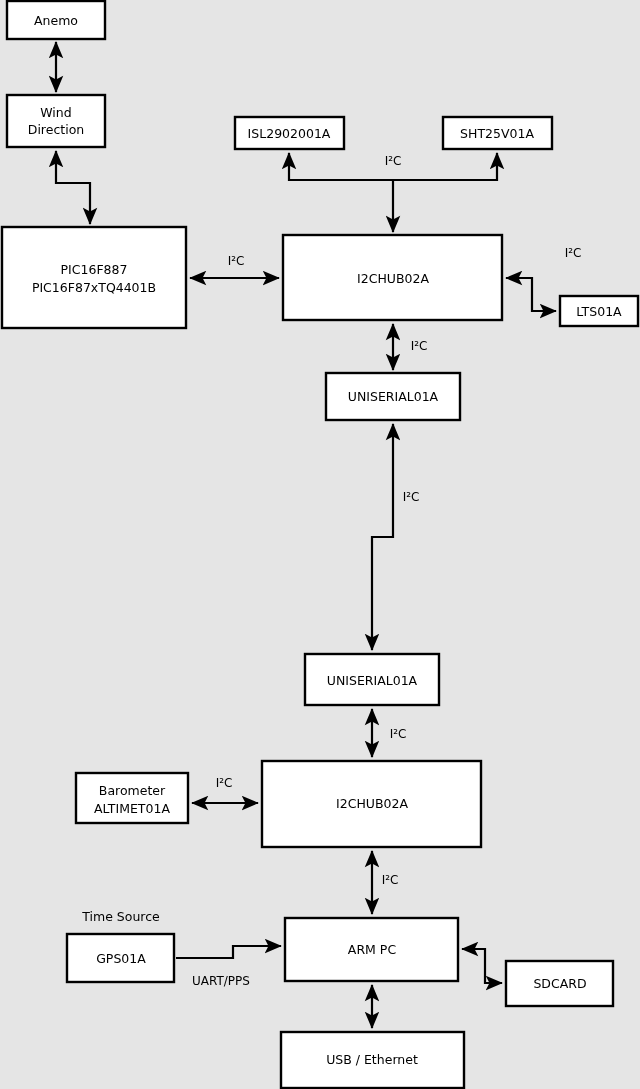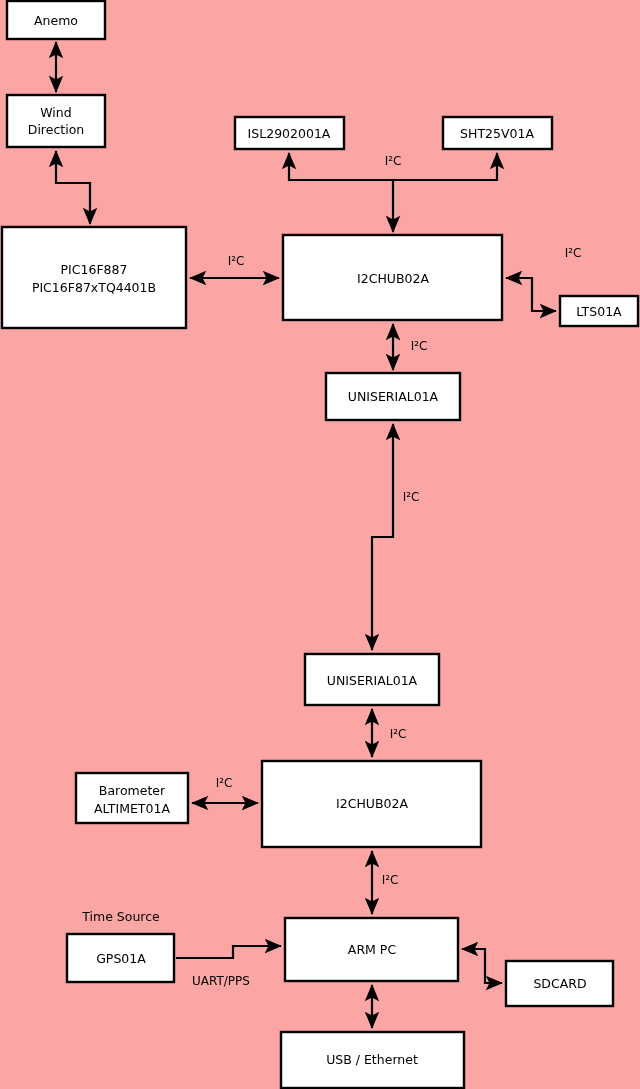--- a/index.html
+++ b/index.html
@@ -7,21 +7,21 @@
     padding: 0;
     background: #ffffff;
   }
   body {
     font-family: "DejaVu Sans", sans-serif;
   }
   #diagram-root {
     position: relative;
     width: 640px;
     height: 1089px;
-    background: #fca5a5;
+    background: #e5e5e5;
     overflow: hidden;
   }
   svg.diagram-canvas {
     position: absolute;
     top: 0;
     left: 0;
     width: 640px;
     height: 1089px;
   }
   .node-rect {

